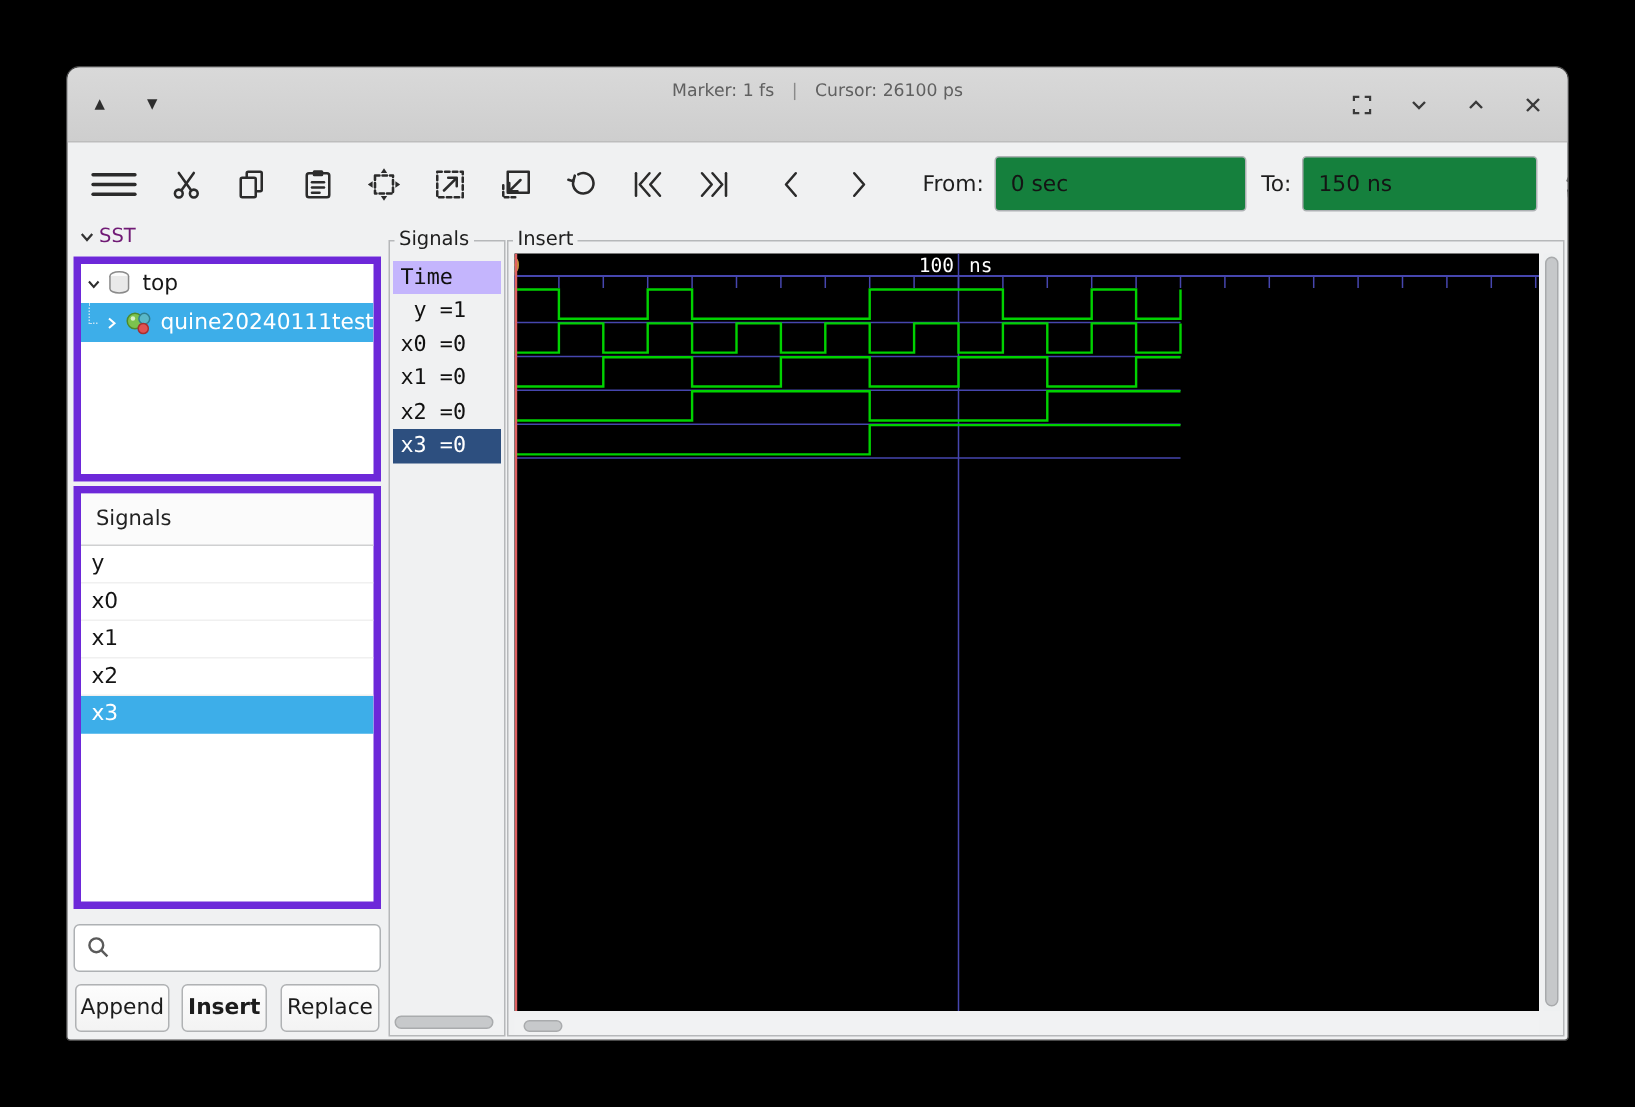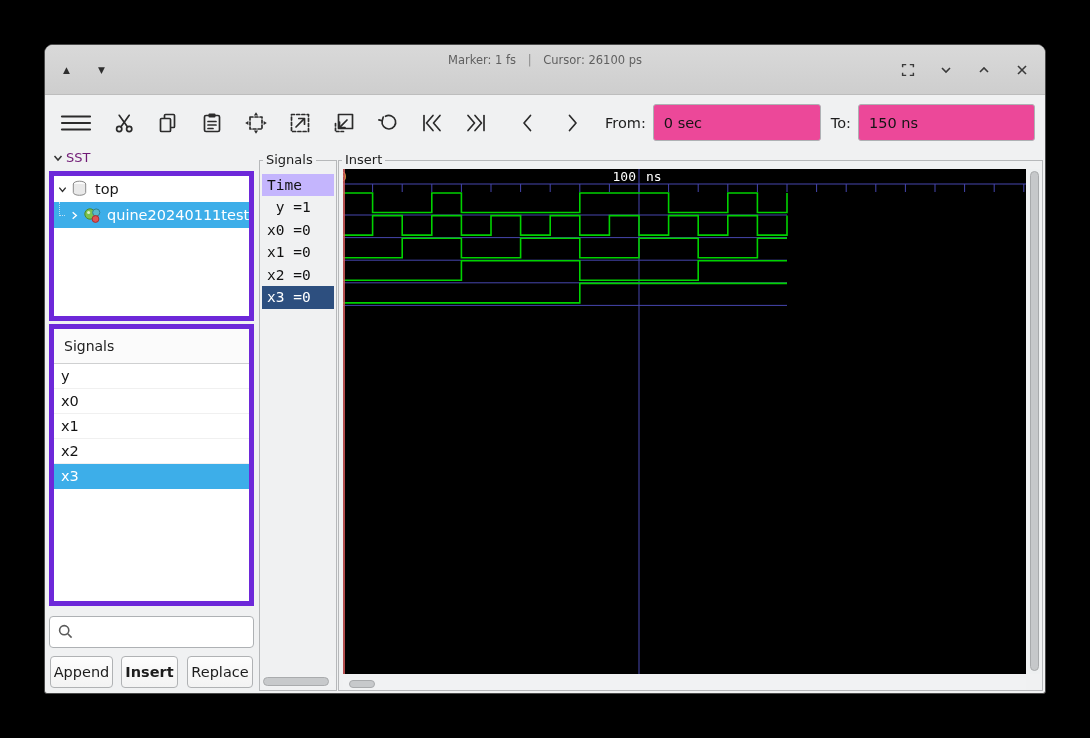--- a/index.html
+++ b/index.html
@@ -17,23 +17,23 @@
   .tb-left { position:absolute; left:14px; top:0; height:50px; display:flex; align-items:center; gap:20px; }
   .tri-btn { font-size:9px; color:#2e2e2e; cursor:default; padding:4px; }
   .tb-right { position:absolute; right:12px; top:0; height:50px; display:flex; align-items:center; gap:16px; }
   .win-btn { width:22px; height:22px; display:flex; align-items:center; justify-content:center; }
   .win-btn svg { stroke:#3a3a3a; fill:none; stroke-width:1.6; }
 
   
   #toolbar { position:absolute; left:0; top:51px; width:100%; height:53px; display:flex; align-items:center; padding:0 14px; }
   .tool { width:26px; height:26px; margin-right:18px; display:flex; align-items:center; justify-content:center; flex:none; }
   .tool svg { stroke:#2b2b2b; fill:none; stroke-width:1.7; stroke-linecap:round; stroke-linejoin:round; }
-  .range-group { display:flex; align-items:center; margin-left:2px; flex:none; }
+  .range-group { display:flex; align-items:center; margin-left:12px; flex:none; }
   .range-label { font-size:14.5px; color:#1e1e1e; margin-right:7px; }
-  .range-input { width:168px; height:37px; border:1px solid #aeb1b4; border-radius:3px; background:#ec4899;
+  .range-input { width:168px; height:37px; border:1px solid #aeb1b4; border-radius:3px; background:#15803d;
                  font-size:14.5px; color:#141414; padding:0 10px; font-family:"DejaVu Sans","Liberation Sans",sans-serif; }
 
   
   #sst-expander { position:absolute; left:7px; top:105px; display:flex; align-items:center; font-size:13px; color:#701a75; }
   #sst-expander svg { stroke:#333; fill:none; stroke-width:1.5; margin-right:2px; }
   .panel { position:absolute; background:#fff; border:5px solid #6d28d9; }
   #tree-panel { left:4px; top:126px; width:205px; height:150px; overflow:hidden; }
   .tree-row { height:26px; display:flex; align-items:center; font-size:14.5px; color:#181818; white-space:nowrap; overflow:hidden; }
   .tree-row.selected { background:#3daee9; color:#fff; }
   .tree-chevron { flex:none; width:16px; display:flex; justify-content:center; }
@@ -218,21 +218,21 @@
         <svg width="24" height="24" viewBox="0 0 24 24">
             <polyline points="9.5,4.5 16,12 9.5,19.5"></polyline>
           </svg>
       </span>
       <div class="range-group">
         <span class="range-label">From:</span>
         <input class="range-input" readonly="" value="0 sec" style="">
       </div>
       <div class="range-group" style="margin-left:10px;">
         <span class="range-label">To:</span>
-        <input class="range-input" style="width: 177px;" readonly="" value="150 ns">
+        <input class="range-input" style="width: 157px;" readonly="" value="150 ns">
       </div>
       <span class="tool" style="margin-left:14px; margin-right:0;">
         <svg width="25" height="25" viewBox="0 0 24 24">
             <path d="M6 10 A6.5 6.5 0 0 1 17.5 7.6"></path>
             <polyline points="17.2,3.8 17.5,7.8 13.5,8.2"></polyline>
             <path d="M18 14 A6.5 6.5 0 0 1 6.5 16.4"></path>
             <polyline points="6.8,20.2 6.5,16.2 10.5,15.8"></polyline>
           </svg>
       </span>
     </div>

